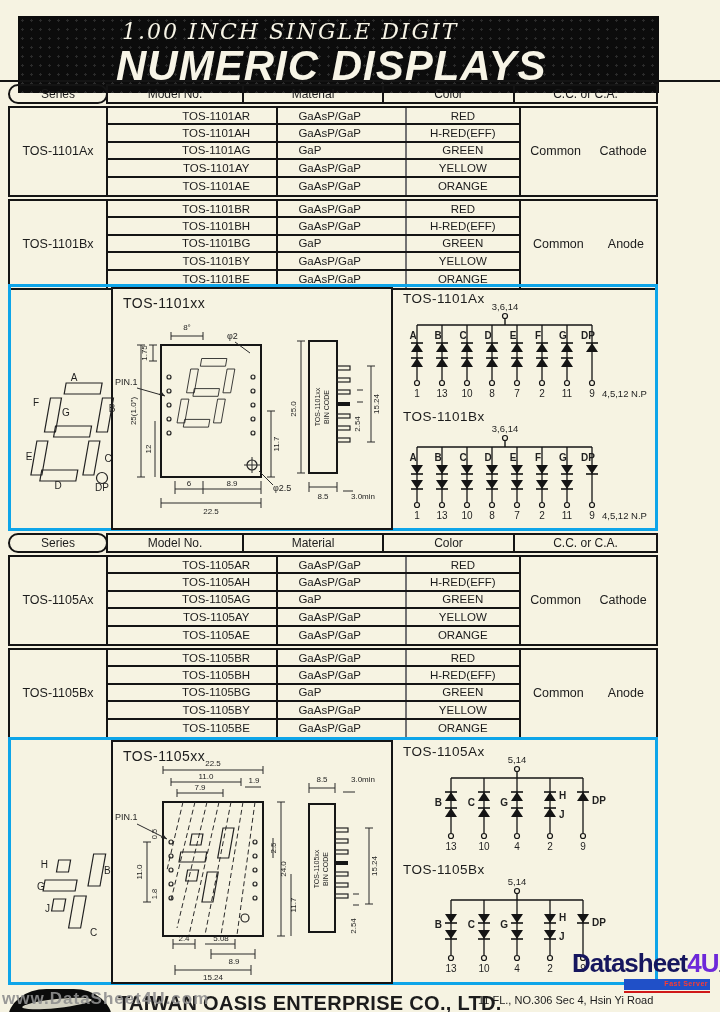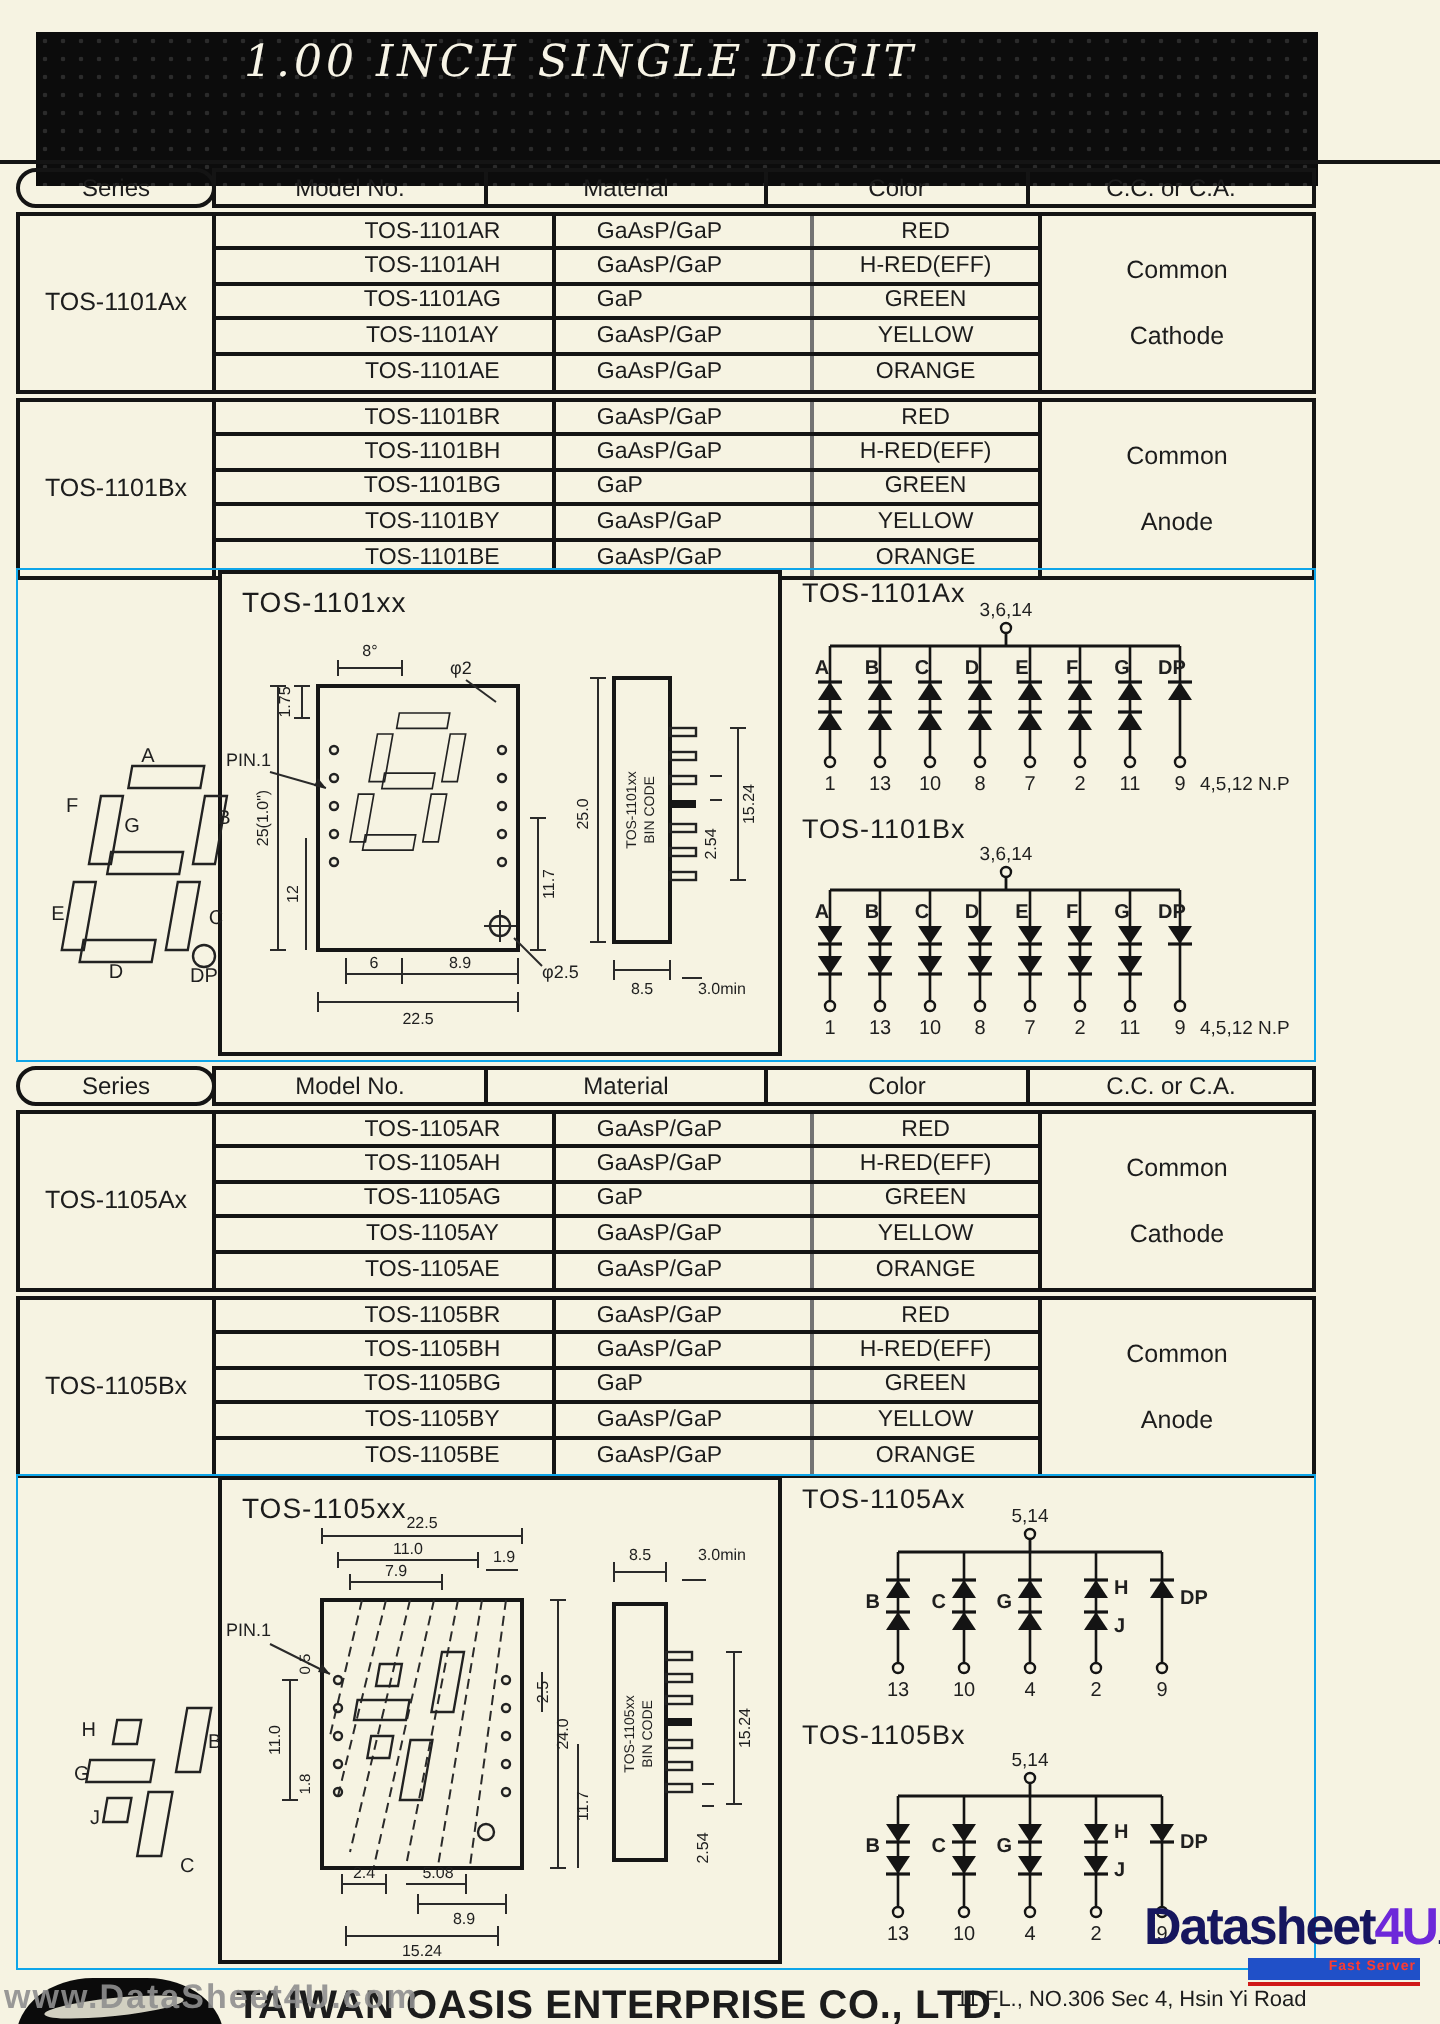--- a/index.html
+++ b/index.html
@@ -23,23 +23,23 @@
   .hw0{width:100px;} .hw1{width:138px;} .hw2{width:142px;} .hw3{width:133px;} .hw4{flex:1;}
   .tgroup{display:flex;border:2px solid #141414;margin-top:2px;background:#f6f3e2;}
   .series{width:96px;border-right:2px solid #141414;display:flex;align-items:center;justify-content:center;font-size:12.5px;}
   .grows{width:413px;}
   .trow{display:flex;height:17.4px;border-bottom:2px solid #141414;box-sizing:border-box;padding-left:48px;}
   .trow:last-child{border-bottom:none;}
   .trow > div{display:flex;align-items:center;font-size:11.5px;box-sizing:border-box;}
   .c-model{width:138px;border-right:2px solid #141414;justify-content:center;}
   .c-mat{width:142px;border-right:2px solid #737373;padding-left:20px;}
   .c-color{width:129px;border-right:2px solid #141414;justify-content:center;}
-  .cc{flex:1;display:flex;flex-direction:column;justify-content:space-around;align-items:center;font-size:12.5px;padding:10px 0;}
+  .cc{flex:1;display:flex;justify-content:space-around;align-items:center;font-size:12.5px;padding:10px 0;}
   
-  .diag{position:absolute;left:8px;width:650px;border:1px solid #0ea5e9;box-sizing:border-box;}
+  .diag{position:absolute;left:8px;width:650px;border:3px solid #0ea5e9;box-sizing:border-box;}
   .mech{position:absolute;left:100px;top:0;width:282px;border:2px solid #141414;background:#f6f3e2;box-sizing:border-box;}
   .mech-title{position:absolute;left:10px;top:6px;font-size:14px;letter-spacing:.5px;}
   .circ-area{position:absolute;left:384px;top:0;right:0;bottom:0;}
   .circ-title{position:absolute;left:8px;font-size:13.5px;letter-spacing:.5px;}
   .seg-icon{position:absolute;}
   svg text{fill:#1f1f1f;}
   .s1{fill:none;stroke:#222;stroke-width:1.2;}
   .s2{fill:none;stroke:#161616;stroke-width:2;}
   .d{stroke:#2a2a2a;stroke-width:1;}
   .dash{stroke:#2a2a2a;stroke-width:1;stroke-dasharray:5,3;}
@@ -60,20 +60,21 @@
   .brand-com{font-size:13px;font-weight:bold;color:#16165e;}
   .brand-strip{margin-left:52px;width:86px;height:11px;background:#2050c8;position:relative;}
   .brand-strip span{position:absolute;right:2px;top:1px;font-size:7px;color:#ff3b30;font-weight:bold;letter-spacing:.5px;}
   .brand-underline{margin-left:52px;width:86px;height:2px;background:#d01818;margin-top:1px;}
 </style>
 </head>
 <body>
 
 <div class="banner">
   <div class="banner-sub">1.00 INCH SINGLE DIGIT</div>
+  <div class="banner-title">NUMERIC DISPLAYS</div>
 </div>
 <div class="top-rule"></div>
 
 <div class="dtable" style="top:84px;">
   <div class="thead">
     <div class="hw0">Series</div>
     <div class="hw1">Model No.</div>
     <div class="hw2">Material</div>
     <div class="hw3">Color</div>
     <div class="hw4">C.C. or C.A.</div>

